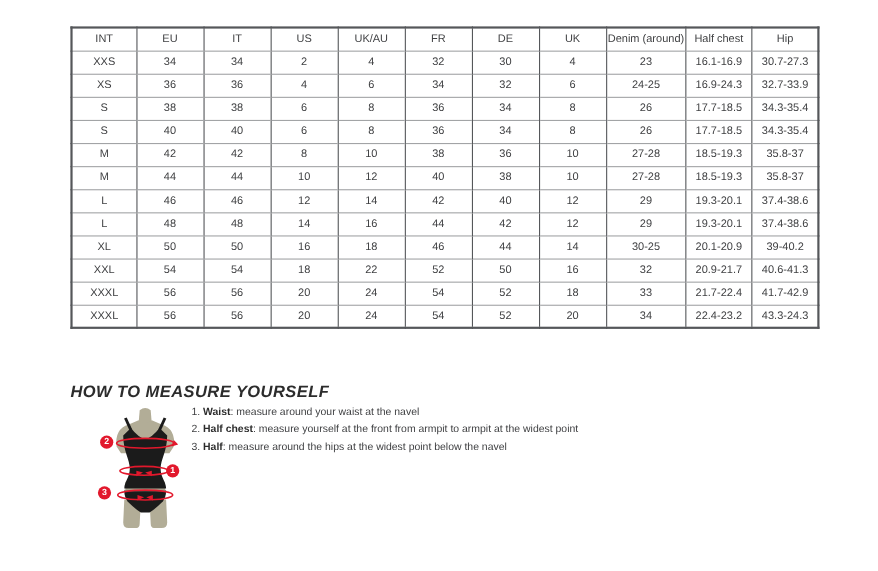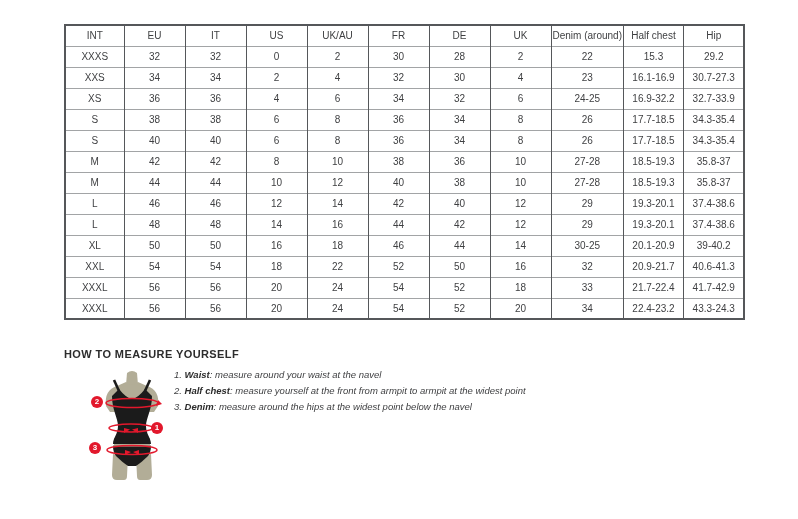--- a/index.html
+++ b/index.html
@@ -34,37 +34,37 @@
     border-right: 1px solid #55575a;
     border-top: 1px solid #a2a4a6;
     overflow: hidden;
   }
   table.size-table thead th { border-top: none; }
 
   
   .measure-title {
     position: absolute;
     left: 64px; top: 348px;
-    font-size: 11px;
+    font-size: 15px;
     font-weight: bold;
     letter-spacing: 0.4px;
     color: #2c2c2c;
+    font-style: italic;
   }
   ol.steps {
     position: absolute;
     left: 174px; top: 370px;
     margin: 0; padding: 0;
     list-style: none;
   }
   ol.steps li {
     font-size: 9.5px;
     color: #3e3f41;
     line-height: 10px;
     margin-bottom: 6px;
-    font-style: italic;
   }
   .step-label { font-weight: bold; color: #2c2c2c; }
 
   
   .figure {
     position: absolute;
     left: 82px; top: 370px;
     width: 100px; height: 112px;
   }
   .figure svg { position: absolute; left: 0; top: 0; }
@@ -112,33 +112,20 @@
         <th>FR</th>
         <th>DE</th>
         <th>UK</th>
         <th>Denim (around)</th>
         <th>Half chest</th>
         <th>Hip</th>
       </tr>
   </thead>
   <tbody id="body-rows">
       <tr>
-        <td>XXXS</td>
-        <td>32</td>
-        <td>32</td>
-        <td>0</td>
-        <td>2</td>
-        <td>30</td>
-        <td>28</td>
-        <td>2</td>
-        <td>22</td>
-        <td>15.3</td>
-        <td>29.2</td>
-      </tr>
-      <tr>
         <td>XXS</td>
         <td>34</td>
         <td>34</td>
         <td>2</td>
         <td>4</td>
         <td>32</td>
         <td>30</td>
         <td>4</td>
         <td>23</td>
         <td>16.1-16.9</td>
@@ -147,21 +134,21 @@
       <tr>
         <td>XS</td>
         <td>36</td>
         <td>36</td>
         <td>4</td>
         <td>6</td>
         <td>34</td>
         <td>32</td>
         <td>6</td>
         <td>24-25</td>
-        <td>16.9-32.2</td>
+        <td>16.9-24.3</td>
         <td>32.7-33.9</td>
       </tr>
       <tr>
         <td>S</td>
         <td>38</td>
         <td>38</td>
         <td>6</td>
         <td>8</td>
         <td>36</td>
         <td>34</td>
@@ -330,14 +317,14 @@
     </g>
   </svg>
   <div class="marker marker-chest">2</div>
   <div class="marker marker-waist">1</div>
   <div class="marker marker-hips">3</div>
 </div>
 
 <ol class="steps" id="steps">
     <li><span>1. </span><span class="step-label">Waist</span><span>: measure around your waist at the navel</span></li>
     <li><span>2. </span><span class="step-label">Half chest</span><span>: measure yourself at the front from armpit to armpit at the widest point</span></li>
-    <li><span>3. </span><span class="step-label">Denim</span><span>: measure around the hips at the widest point below the navel</span></li>
+    <li><span>3. </span><span class="step-label">Half</span><span>: measure around the hips at the widest point below the navel</span></li>
   </ol>
 
 </body></html>

